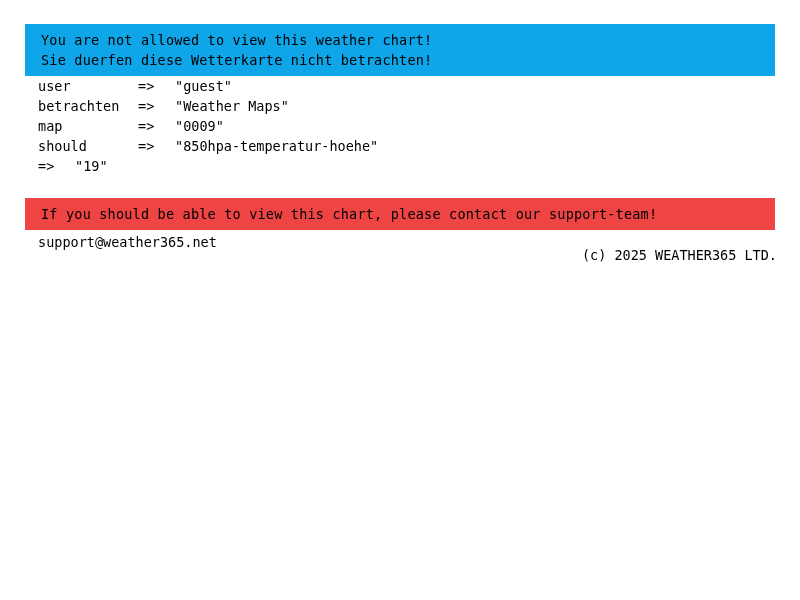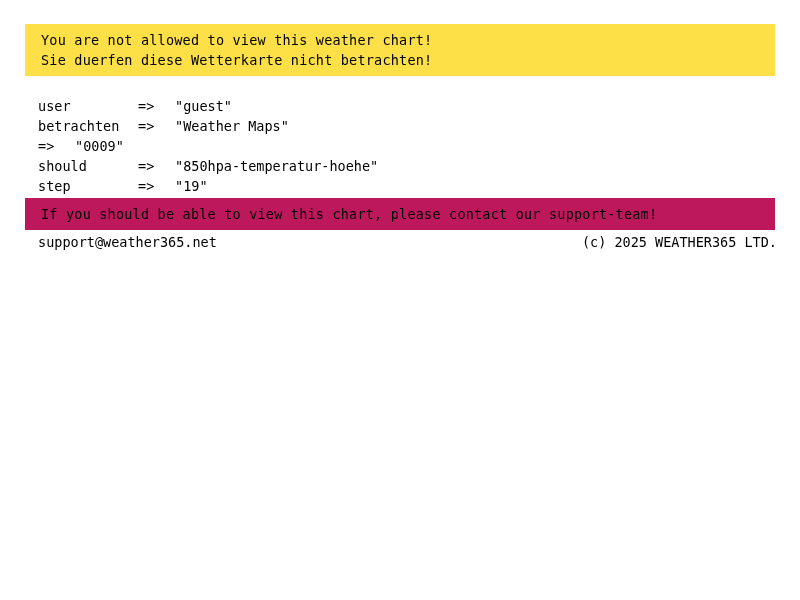--- a/index.html
+++ b/index.html
@@ -25,35 +25,35 @@
     left: 25px;
     width: 750px;
     box-sizing: border-box;
     padding: 6px 0 6px 16px;
     line-height: 20px;
     font-size: 13.5px;
     letter-spacing: 0.2px;
   }
   .banner-deny {
     top: 24px;
-    background: #fde047;
+    background: #0ea5e9;
     color: #000000;
   }
   .banner-allow {
     top: 198px;
-    background: #be185d;
+    background: #ef4444;
     color: #000000;
   }
   .banner-line {
     white-space: pre;
   }
   .params {
     position: absolute;
     left: 38px;
-    top: 96px;
+    top: 76px;
     width: 740px;
   }
   .param-row {
     display: flex;
     line-height: 20px;
     height: 20px;
     white-space: pre;
     font-size: 13.5px;
   }
   .param-key {
@@ -73,20 +73,21 @@
     top: 232px;
     width: 739px;
     display: flex;
     justify-content: space-between;
     font-size: 13.5px;
     line-height: 20px;
     white-space: pre;
   }
   .footer-right {
     text-align: right;
+    margin-top: 13px;
   }
 </style>
 </head>
 <body>
 
 <div class="page">
 
   <div class="banner banner-deny">
     <div class="banner-line">You are not allowed to view this weather chart!</div>
     <div class="banner-line">Sie duerfen diese Wetterkarte nicht betrachten!</div>
@@ -97,30 +98,30 @@
       <span class="param-key">user</span>
       <span class="param-arrow">=&gt;</span>
       <span class="param-val">"guest"</span>
     </div>
     <div class="param-row">
       <span class="param-key">betrachten</span>
       <span class="param-arrow">=&gt;</span>
       <span class="param-val">"Weather Maps"</span>
     </div>
     <div class="param-row">
+      <span class="param-key">map</span>
       <span class="param-arrow">=&gt;</span>
       <span class="param-val">"0009"</span>
     </div>
     <div class="param-row">
       <span class="param-key">should</span>
       <span class="param-arrow">=&gt;</span>
       <span class="param-val">"850hpa-temperatur-hoehe"</span>
     </div>
     <div class="param-row">
-      <span class="param-key">step</span>
       <span class="param-arrow">=&gt;</span>
       <span class="param-val">"19"</span>
     </div>
   </div>
 
   <div class="banner banner-allow">
     <div class="banner-line">If you should be able to view this chart, please contact our support-team!</div>
   </div>
 
   <div class="footer">

